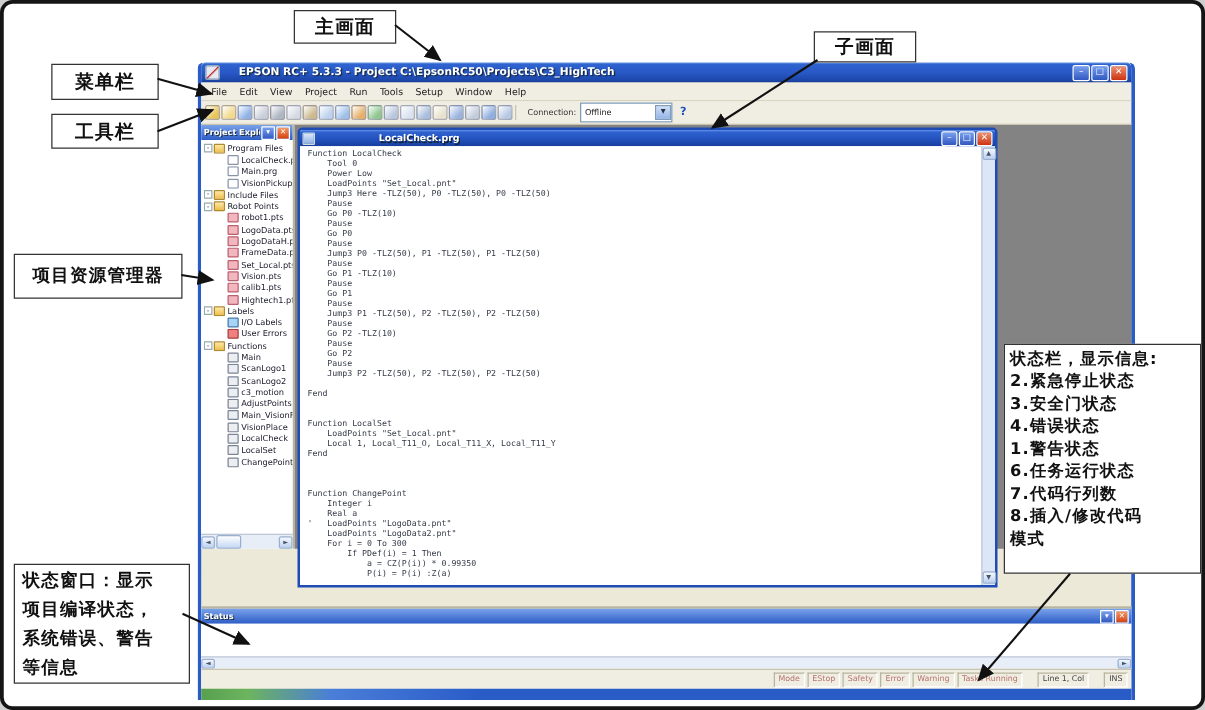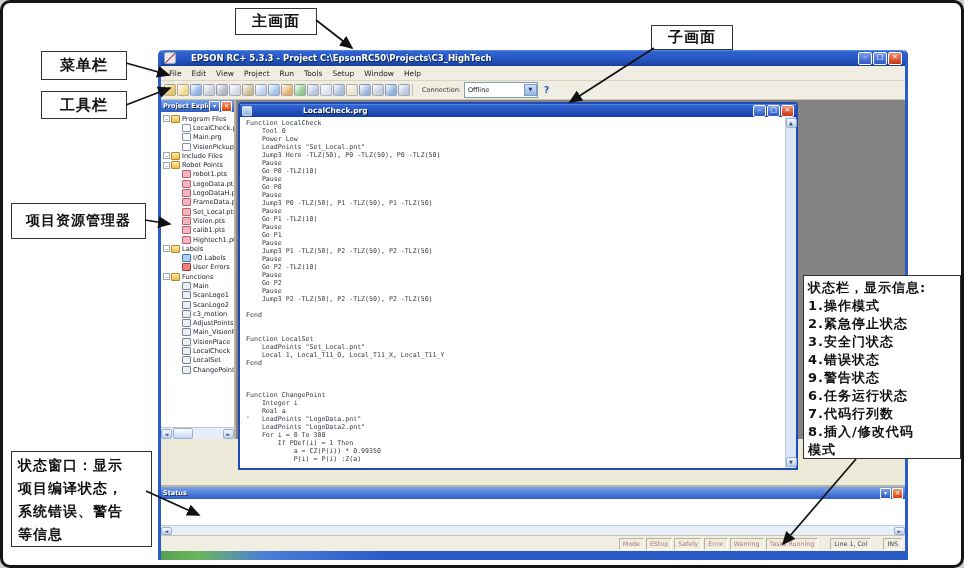--- a/index.html
+++ b/index.html
@@ -407,25 +407,24 @@
   </div>
 
   <div class="callout" id="co-main">主画面</div>
   <div class="callout" id="co-sub">子画面</div>
   <div class="callout" id="co-menu">菜单栏</div>
   <div class="callout" id="co-tool">工具栏</div>
   <div class="callout" id="co-proj">项目资源管理器</div>
   <div class="callout" id="co-statusbar">
     <div>状态栏，显示信息:</div>
     <div id="co-statusbar-items">
-        <div>1.操作模式</div>
         <div>2.紧急停止状态</div>
         <div>3.安全门状态</div>
         <div>4.错误状态</div>
-        <div>9.警告状态</div>
+        <div>1.警告状态</div>
         <div>6.任务运行状态</div>
         <div>7.代码行列数</div>
         <div>8.插入/修改代码</div>
         <div>   模式</div>
       </div>
   </div>
   <div class="callout" id="co-statuswin">
       <div>状态窗口：显示</div>
       <div>项目编译状态，</div>
       <div>系统错误、警告</div>

